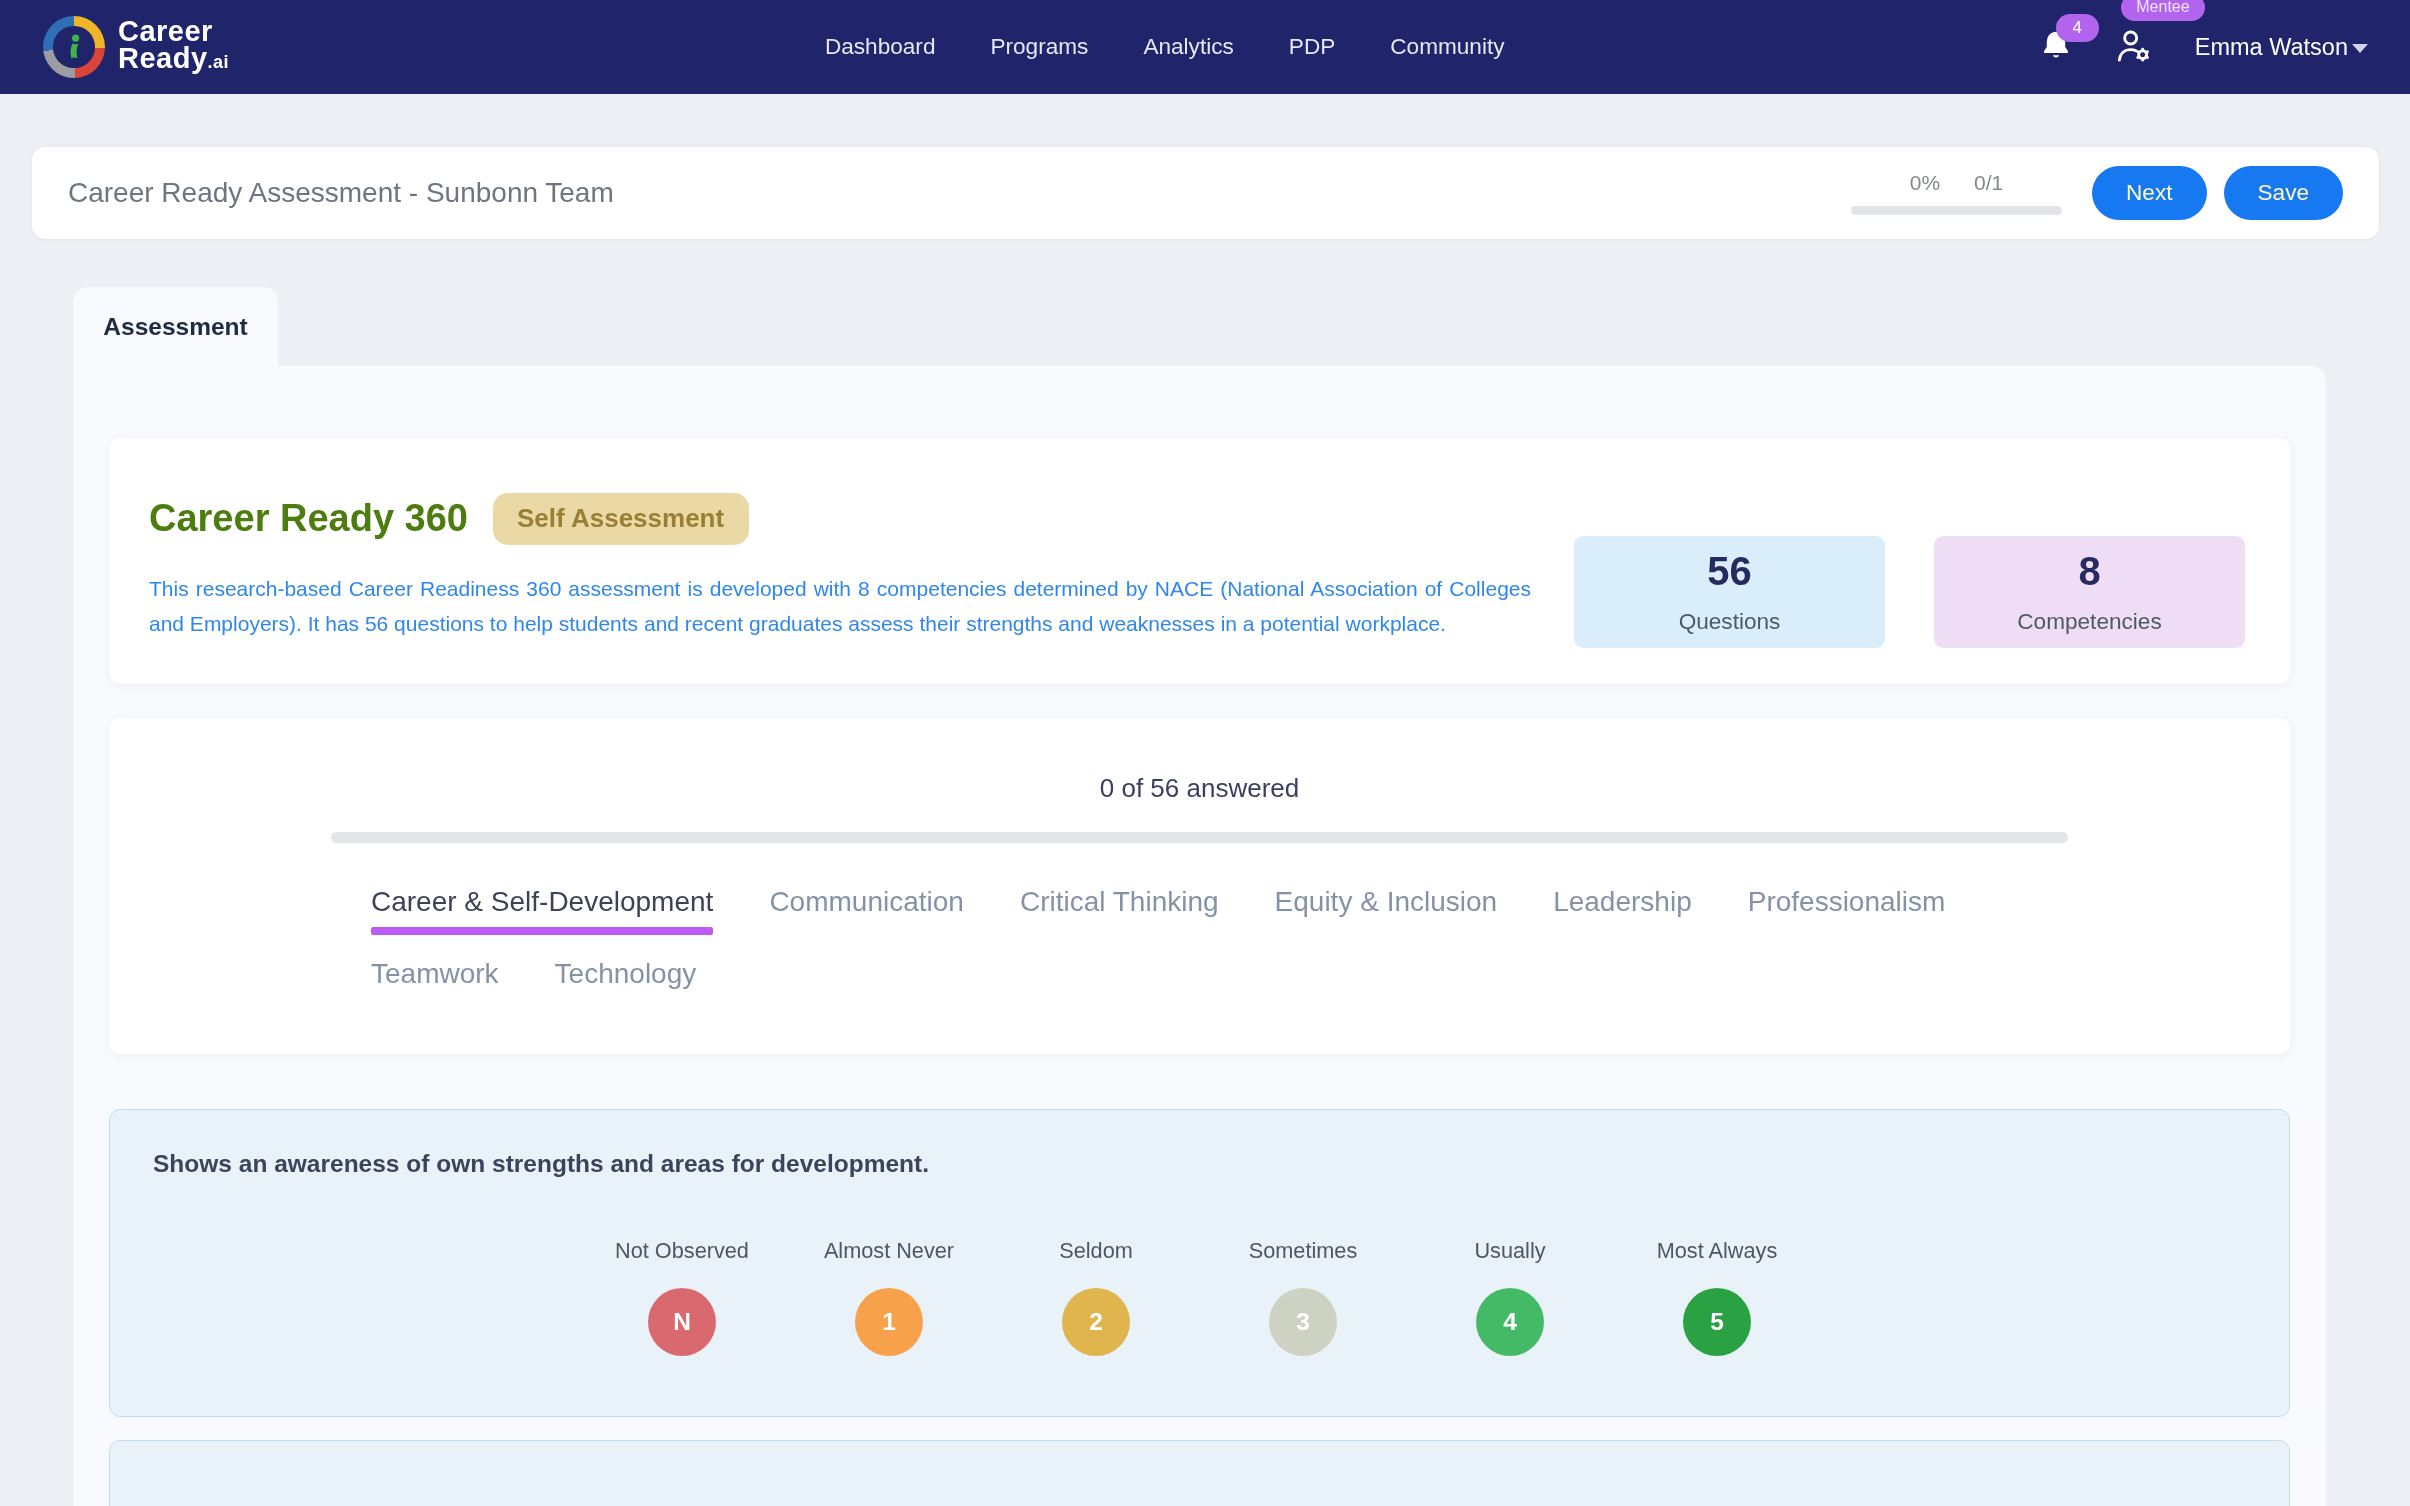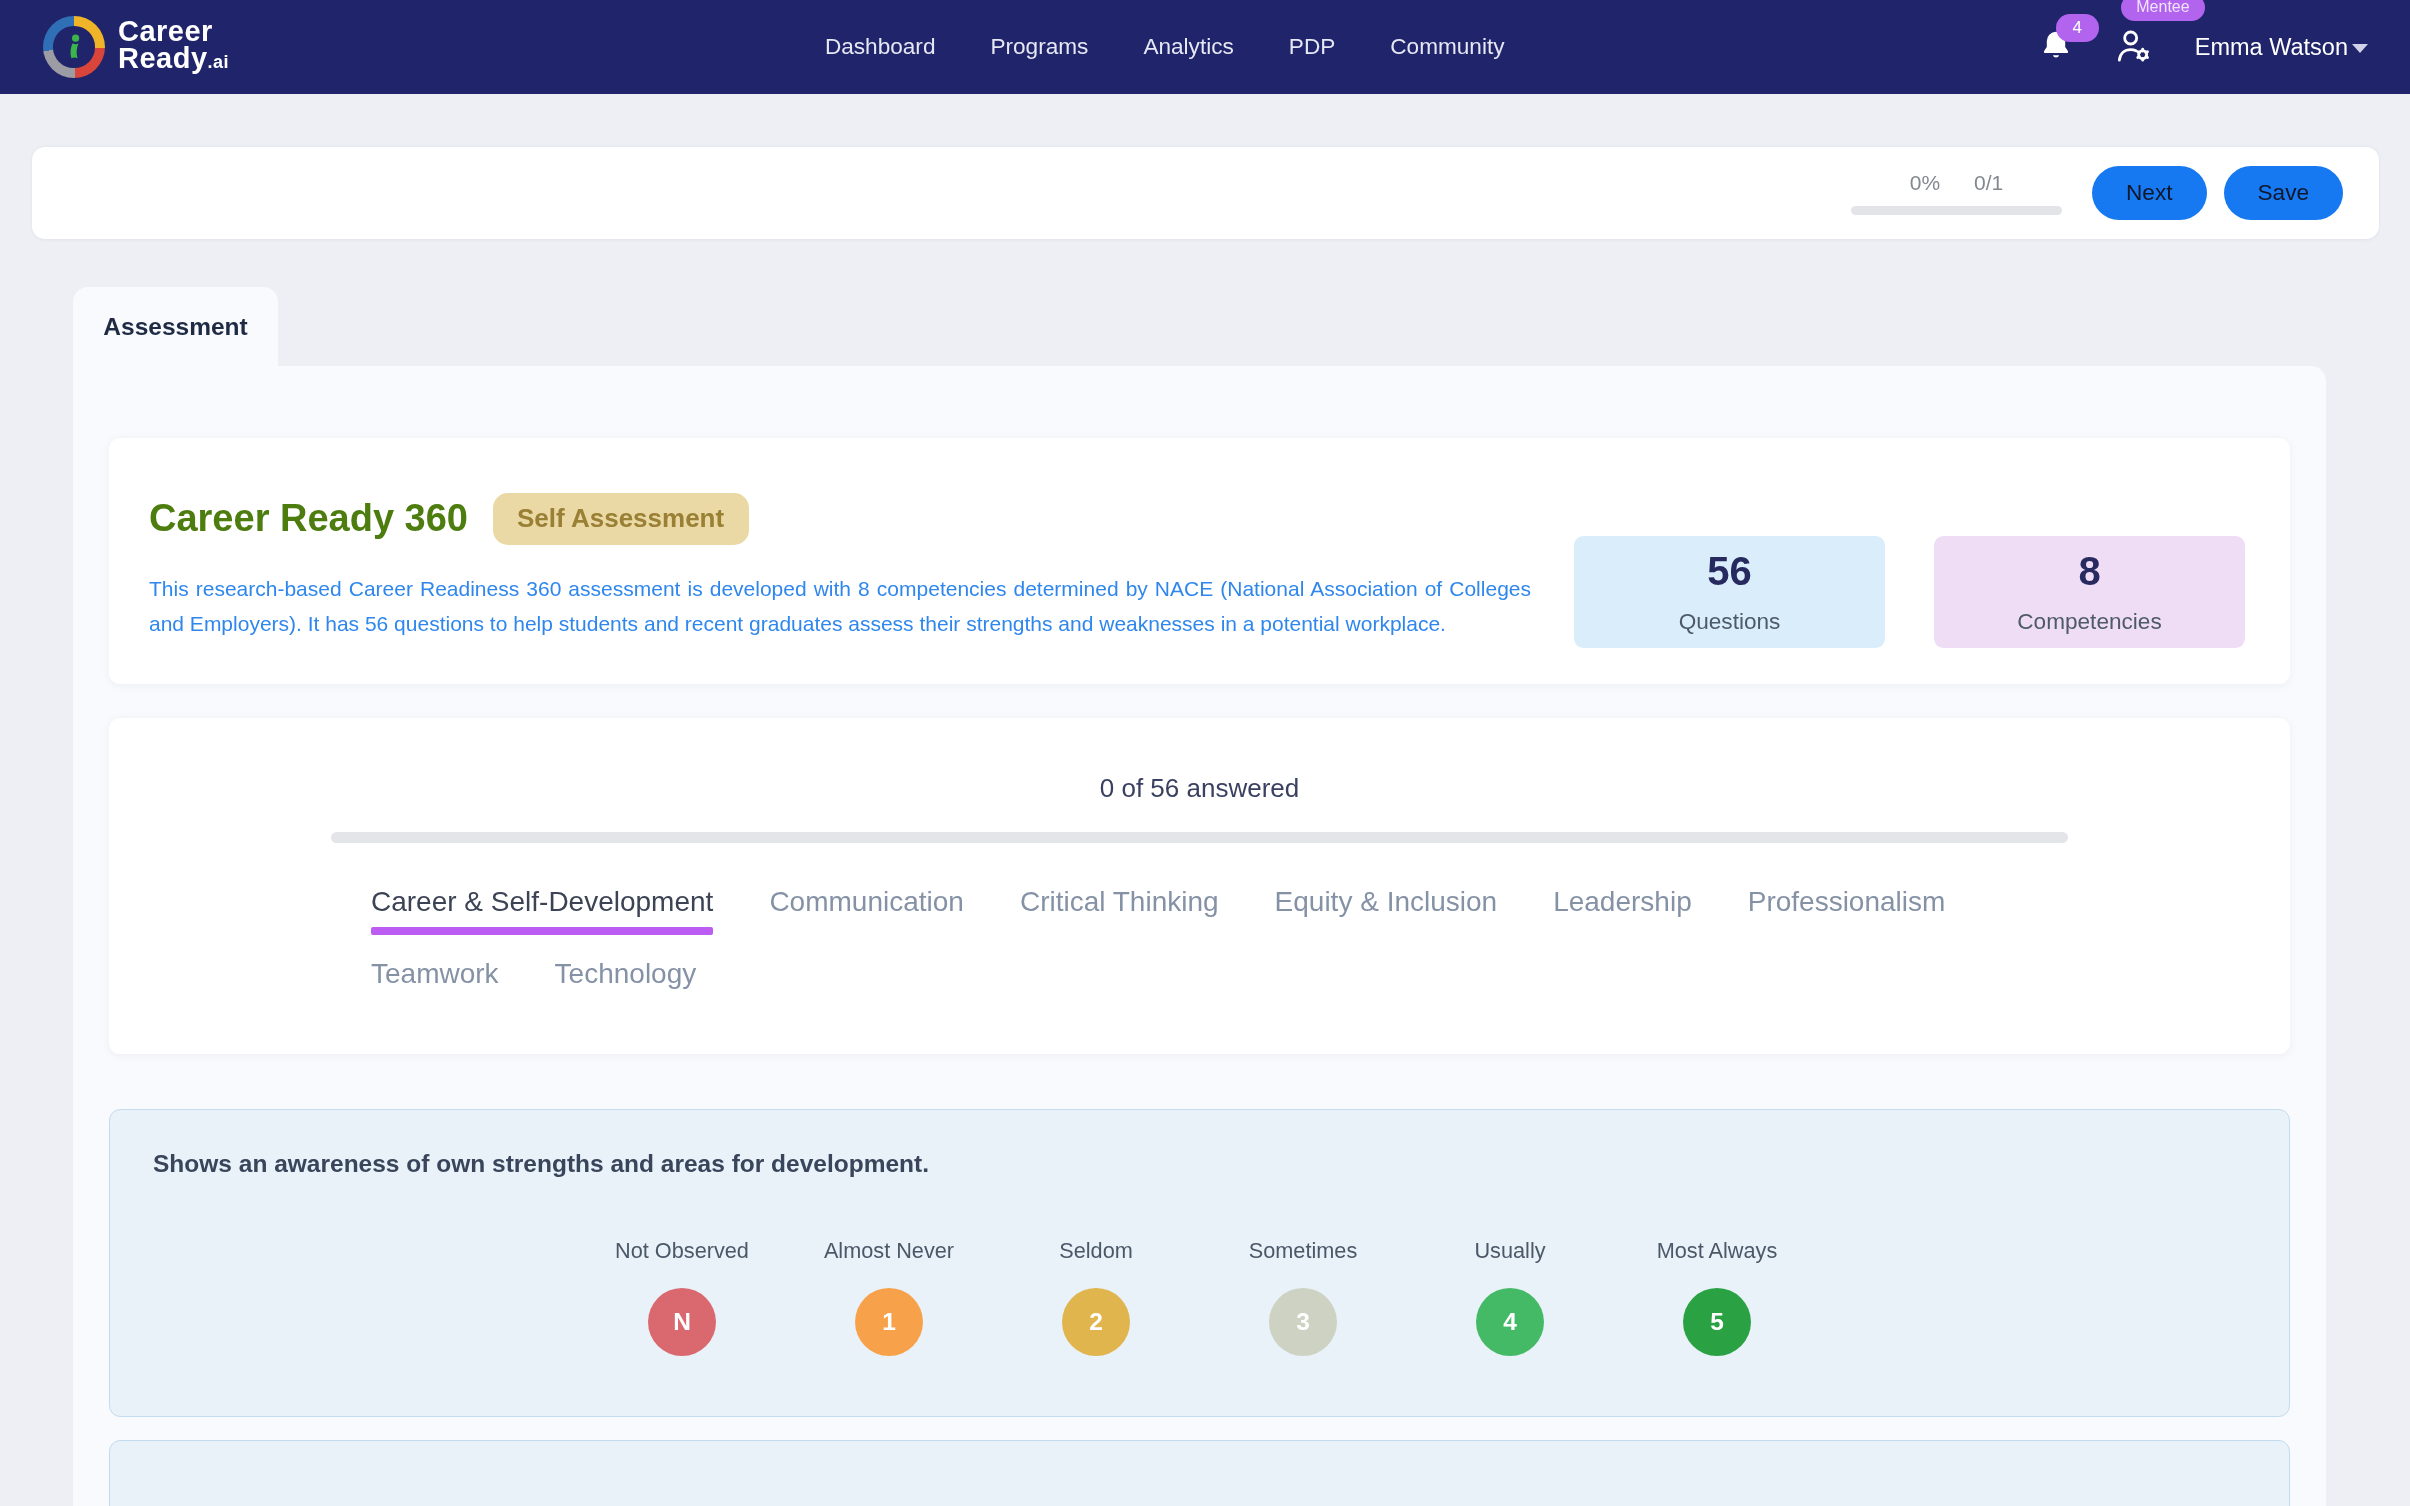--- a/index.html
+++ b/index.html
@@ -30,21 +30,21 @@
 
   
   .header-card { margin:53px 32px 0; height:92px; background:#fff; border-radius:13px; display:flex; align-items:center;
     padding:0 36px; box-shadow:0 0.9px 3.8px rgba(25,35,80,.06); }
   .page-title { font-size:28px; color:#6e757f; }
   .header-right { margin-left:auto; display:flex; align-items:center; gap:17px; }
   .mini-progress { width:211px; margin-right:13px; display:flex; flex-direction:column; align-items:center; }
   .mini-progress-text { display:flex; gap:34px; font-size:21px; color:#84888f; }
   .mini-track { width:100%; height:8.5px; background:#e2e4e8; border-radius:4.7px; margin-top:11.3px; overflow:hidden; }
   .mini-fill { height:100%; width:0%; background:#1779f2; border-radius:4.7px; }
-  .btn { height:54px; border:none; border-radius:27px; background:#1779f2; color:#0f172a; font-size:22.6px;
+  .btn { height:54px; border:none; border-radius:27px; background:#1779f2; color:#fef9c3; font-size:22.6px;
     padding:6px 34px; font-family:inherit; cursor:pointer; }
 
   
   .assess-tab { margin:48px 0 0 73px; width:205px; height:79px; background:#f9fafd; border-radius:15px 15px 0 0;
     display:flex; align-items:center; justify-content:center; font-size:24.5px; font-weight:bold; color:#1f2a44; cursor:pointer; }
   .panel { margin:0 85px 0 73px; background:#f9fafd; border-radius:0 15px 15px 15px; padding:72px 36px 56px; min-height:1130px; }
 
   
   .card { background:#fff; border-radius:11.3px; box-shadow:0 1.9px 9.4px rgba(30,40,90,.05); }
   .card-overview { display:flex; gap:43px; padding:55px 45px 36px 40px; }
@@ -126,20 +126,21 @@
     </div>
 
     <div class="user-menu">
       <span class="user-name">Emma Watson</span>
       <span class="caret"></span>
     </div>
   </div>
 </nav>
 
 <div class="header-card">
+  <div class="page-title">Career Ready Assessment - Sunbonn Team</div>
   <div class="header-right">
     <div class="mini-progress">
       <div class="mini-progress-text">
         <span>0%</span>
         <span>0/1</span>
       </div>
       <div class="mini-track">
           <div class="mini-fill"></div>
         </div>
     </div>

